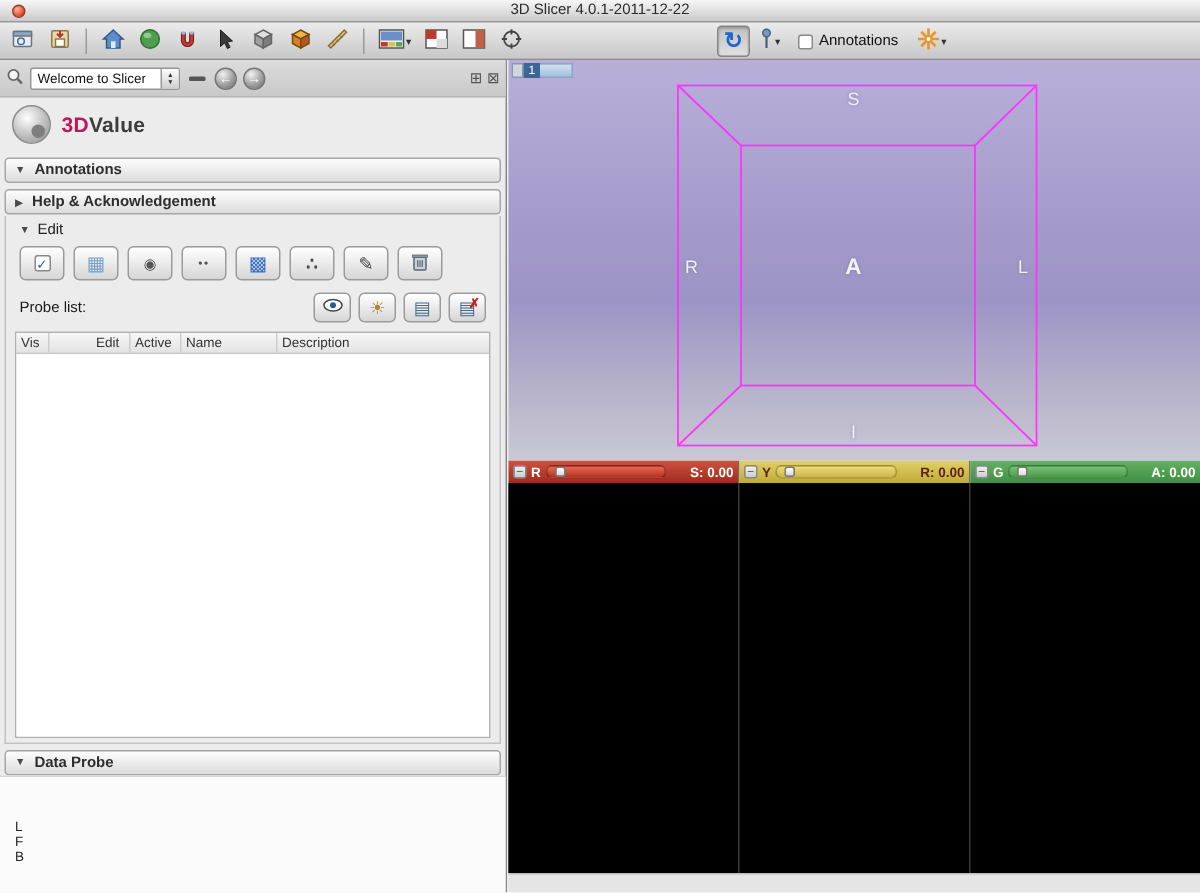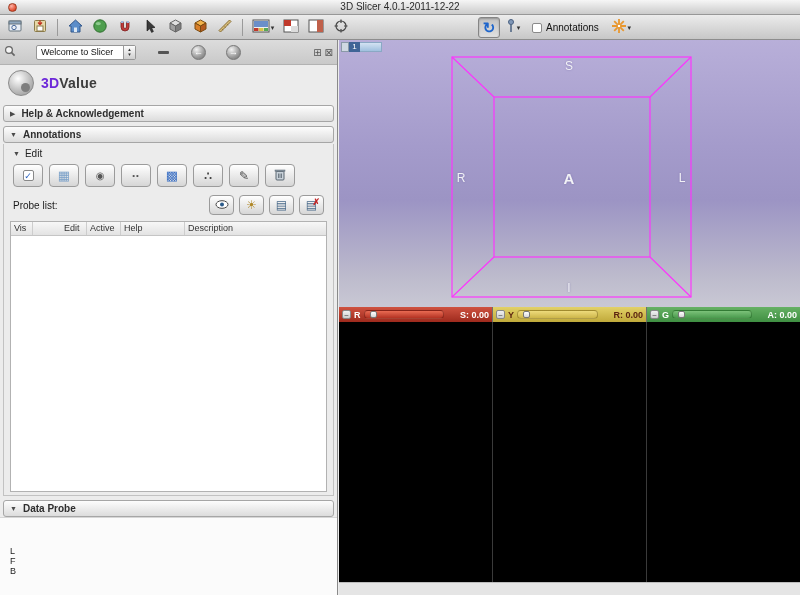--- a/index.html
+++ b/index.html
@@ -25,42 +25,42 @@
   .pressed { border:1px solid #858585; border-radius:3px; background:linear-gradient(#c2c2c2,#e0e0e0);
     box-shadow:inset 0 1px 2px rgba(0,0,0,.25); }
   .refresh-glyph { font-size:15px; font-weight:bold; color:#1f66cc; line-height:1; }
   .dd { font-size:7px; color:#333; margin-left:1px; }
   .persistent { display:flex; align-items:center; gap:4px; font-size:10px; color:#111; margin:0 6px; }
   .checkbox { width:10px; height:10px; background:#fff; border:1px solid #8a8a8a; border-radius:2px; display:inline-block; }
 
   
   .left-panel { position:absolute; left:0; top:40px; width:338px; height:555px; background:#ececec;
     border-right:1px solid #8a8a8a; display:flex; flex-direction:column; }
-  .module-row { height:18px; flex:none; display:flex; align-items:center; gap:20px; padding:12px 4px;
+  .module-row { height:18px; flex:none; display:flex; align-items:center; gap:4px; padding:12px 4px;
     background:linear-gradient(#dcdcdc,#c9c9c9); border-bottom:1px solid #b2b2b2; }
   .combo { width:100px; height:15px; background:#fff; border:1px solid #969696; border-radius:2px;
     display:flex; align-items:center; font-size:9px; color:#111; padding-left:4px; }
   .combo-text { white-space:nowrap; overflow:hidden; }
   .stepper { margin-left:auto; width:12px; height:13px; background:linear-gradient(#fdfdfd,#cfcfcf);
     border-left:1px solid #999; display:flex; flex-direction:column; align-items:center; justify-content:center;
     font-size:4.5px; color:#333; line-height:1.15; }
   .dash { width:11px; height:3px; background:#555; border-radius:1px; margin:0 2px; }
   .navball { width:15px; height:15px; border-radius:50%;
     background:radial-gradient(circle at 35% 28%,#f2f2f2,#9a9a9a 60%,#6f6f6f); border:1px solid #777;
     color:#fff; font-size:9px; line-height:12px; text-align:center; padding:0; font-weight:bold; }
   .mr-right { margin-left:auto; display:flex; gap:3px; font-size:10px; color:#555; }
   .mr-right span { cursor:default; }
 
   .logo-row { height:36px; flex:none; display:flex; align-items:center; gap:7px; padding:0 8px; }
   .logo-circle { width:26px; height:26px; border-radius:50%;
     background:radial-gradient(circle at 38% 32%,#ffffff,#bdbdbd 55%,#8f8f8f); border:1px solid #8a8a8a; position:relative; }
   .logo-circle::after { content:""; position:absolute; right:3px; bottom:3px; width:9px; height:9px;
     border-radius:50%; background:#7e7e7e; }
   .logo-text { font-size:14px; letter-spacing:.2px; }
-  .l3d { color:#6d28d9; font-weight:bold; }
+  .l3d { color:#be185d; font-weight:bold; }
   .lsl { color:#3c3c3c; font-weight:bold; }
 
   .cbar { margin:4px 3px 0 3px; height:17px; flex:none; border:1px solid #a6a6a6; border-radius:3px;
     background:linear-gradient(#fdfdfd,#dcdcdc); display:flex; align-items:center; gap:6px; padding:0 6px;
     font-size:10px; font-weight:bold; color:#2e2e2e; }
   .tri { font-size:7px; color:#4a4a4a; font-weight:normal; }
 
   .annotations-body { margin:1px 3px 0 3px; height:352px; flex:none; border:1px solid #c2c2c2; border-top:none;
     background:#ececec; padding:3px; display:flex; flex-direction:column; }
   .edit-header { display:flex; align-items:center; gap:5px; font-size:10px; color:#222; margin:1px 0 4px 6px; }
@@ -285,27 +285,27 @@
     </div>
 
     <div class="logo-row">
       <span class="logo-circle"></span>
       <span class="logo-text">
         <span class="l3d">3D</span><span class="lsl">Value</span>
       </span>
     </div>
 
     <div class="cbar">
+      <span class="tri">▼</span>
+      <span>Annotations</span>
+    </div>
+
+    <div class="cbar">
       <span class="tri">▶</span>
       <span>Help &amp; Acknowledgement</span>
-    </div>
-
-    <div class="cbar">
-      <span class="tri">▼</span>
-      <span>Annotations</span>
     </div>
 
     <div class="annotations-body">
 
       <div class="edit-header">
         <span class="tri">▼</span>
         <span>Edit</span>
       </div>
 
       <div class="abtn-row">
@@ -362,21 +362,21 @@
           </button>
         </span>
       </div>
 
       <div class="anno-table">
         <div class="thead">
           <span class="th w-vis">Vis</span>
           <span class="th w-lock">Lock</span>
           <span class="th w-edit">Edit</span>
           <span class="th w-value">Active</span>
-          <span class="th w-name">Help</span>
+          <span class="th w-name">Name</span>
           <span class="th w-desc">Description</span>
         </div>
         <div class="tbody"></div>
       </div>
 
     </div>
 
     <div class="cbar">
       <span class="tri">▼</span>
       <span>Data Probe</span>

